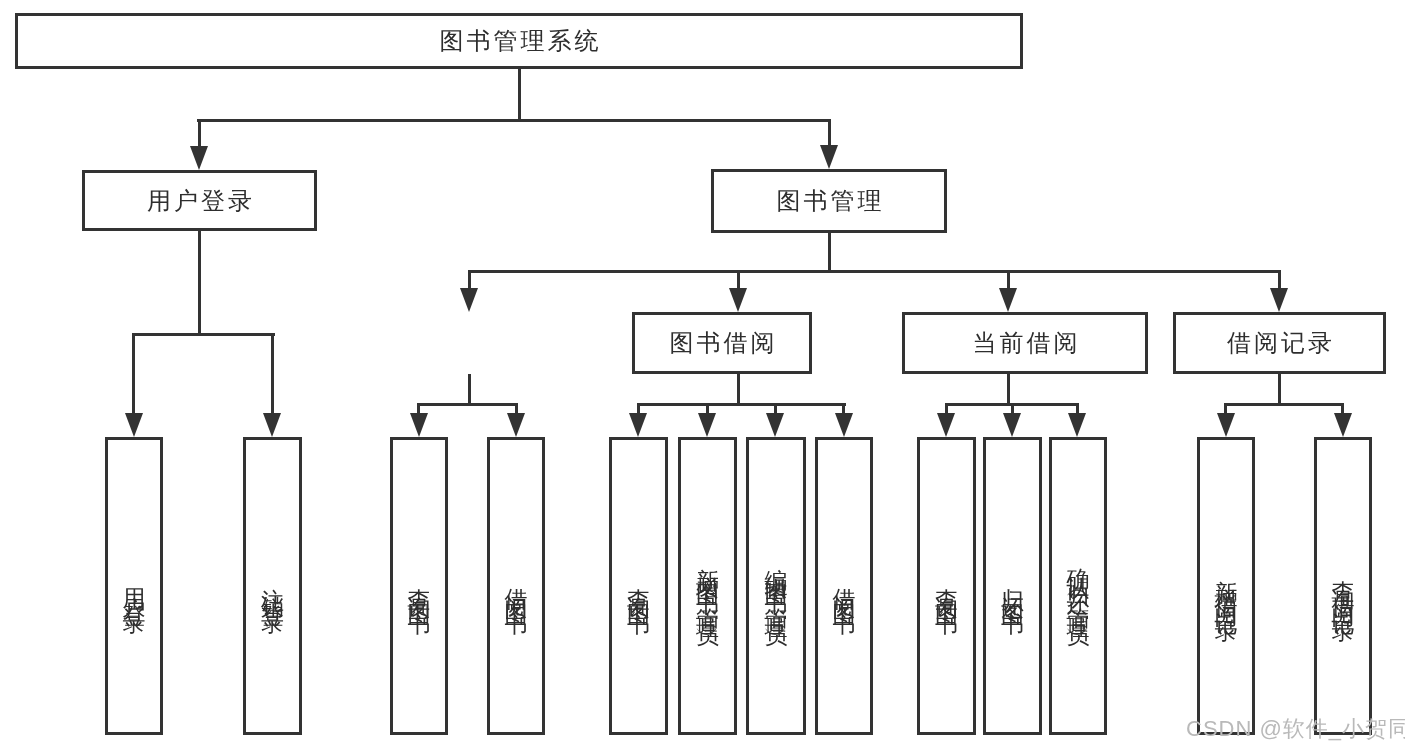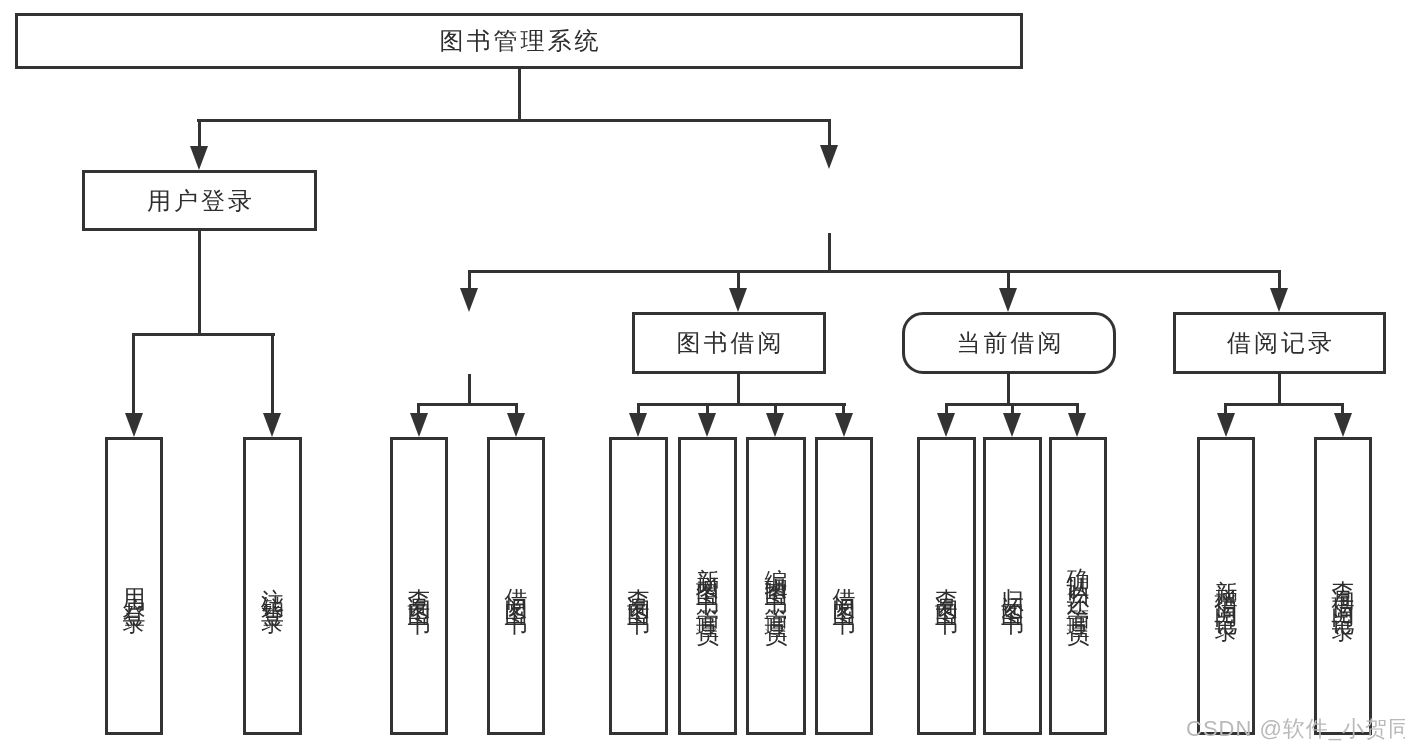--- a/index.html
+++ b/index.html
@@ -68,27 +68,30 @@
 <div id="canvas">
 
   <div class="box hbox" style="left:15px; top:13px; width:1008px; height:56px;">
     <span>图书管理系统</span>
   </div>
 
   <div class="box hbox" style="left:82px; top:170px; width:235px; height:61px;">
     <span>用户登录</span>
   </div>
 
-
-
-  <div class="box hbox" style="left:632px; top:312px; width:194px; height:62px;">
+  <div class="box hbox" style="left:711px; top:169px; width:236px; height:64px;">
+    <span>图书管理</span>
+  </div>
+
+
+  <div class="box hbox" style="left:632px; top:312px; width:180px; height:62px;">
     <span>图书借阅</span>
   </div>
 
-  <div class="box hbox" style="left:902px; top:312px; width:214px; height:62px;border-radius:21px;">
+  <div class="box hbox" style="left:902px; top:312px; width:246px; height:62px;">
     <span>当前借阅</span>
   </div>
 
   <div class="box hbox" style="left:1173px; top:312px; width:213px; height:62px;">
     <span>借阅记录</span>
   </div>
 
   <div class="box vbox" style="left:105px; top:437px; width:58px; height:298px;">
     <span class="vtext">用户登录</span>
   </div>

